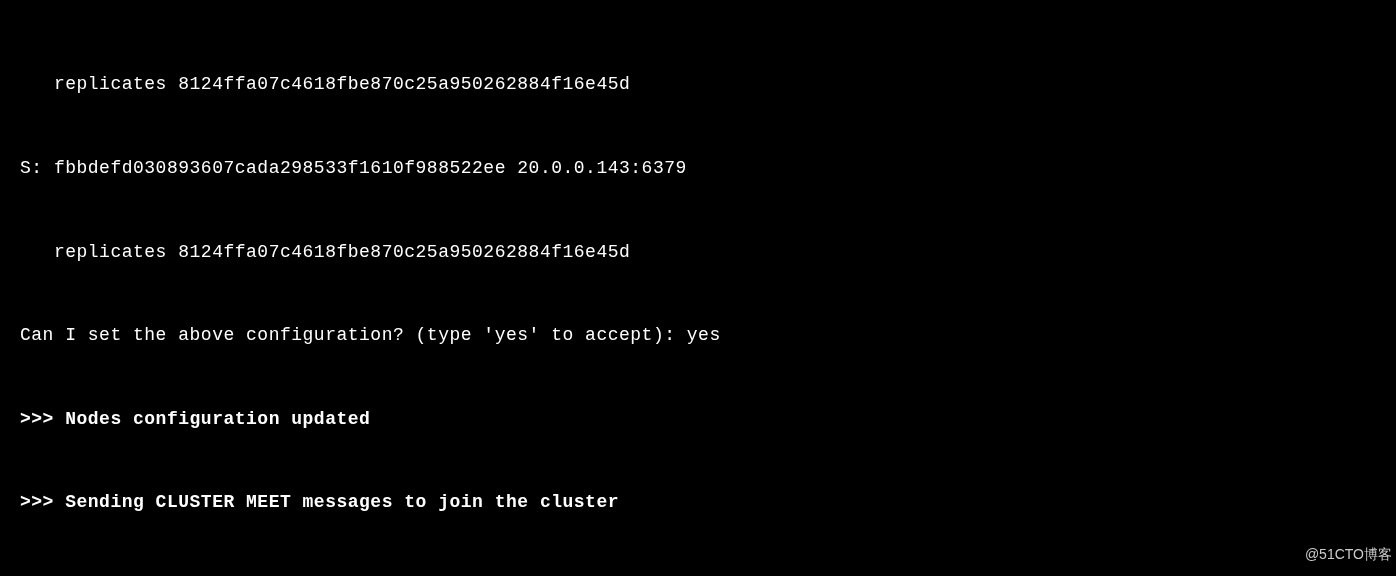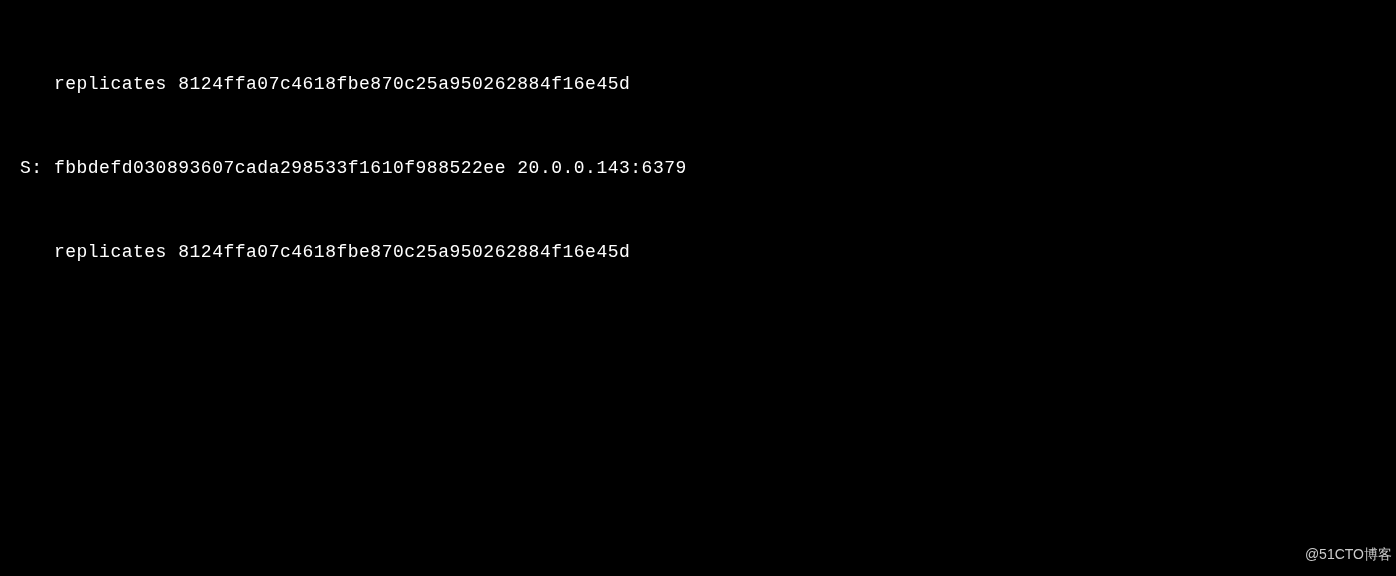--- a/index.html
+++ b/index.html
@@ -41,20 +41,23 @@
       display: block;
     }
   </style>
 </head>
 <body>
 
 <div class="terminal">
   <span class="line">   replicates 8124ffa07c4618fbe870c25a950262884f16e45d</span>
   <span class="line">S: fbbdefd030893607cada298533f1610f988522ee 20.0.0.143:6379</span>
   <span class="line">   replicates 8124ffa07c4618fbe870c25a950262884f16e45d</span>
+  <span class="line">Can I set the above configuration? (type 'yes' to accept): yes</span>
+  <span class="line bold">&gt;&gt;&gt; Nodes configuration updated</span>
+  <span class="line bold">&gt;&gt;&gt; Sending CLUSTER MEET messages to join the cluster</span>
   
   <span class="line"></span>
   
   
   
   
   
   
   
   

